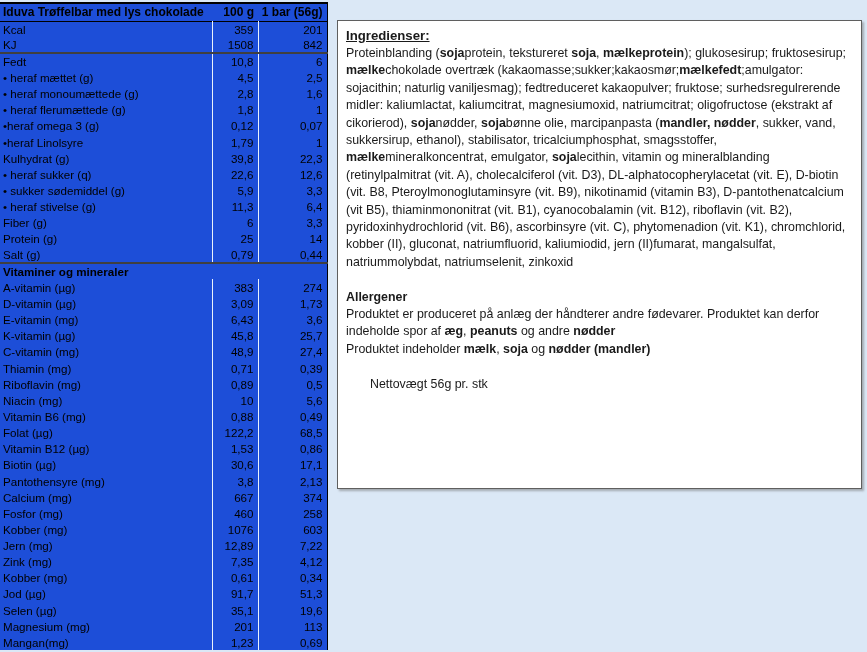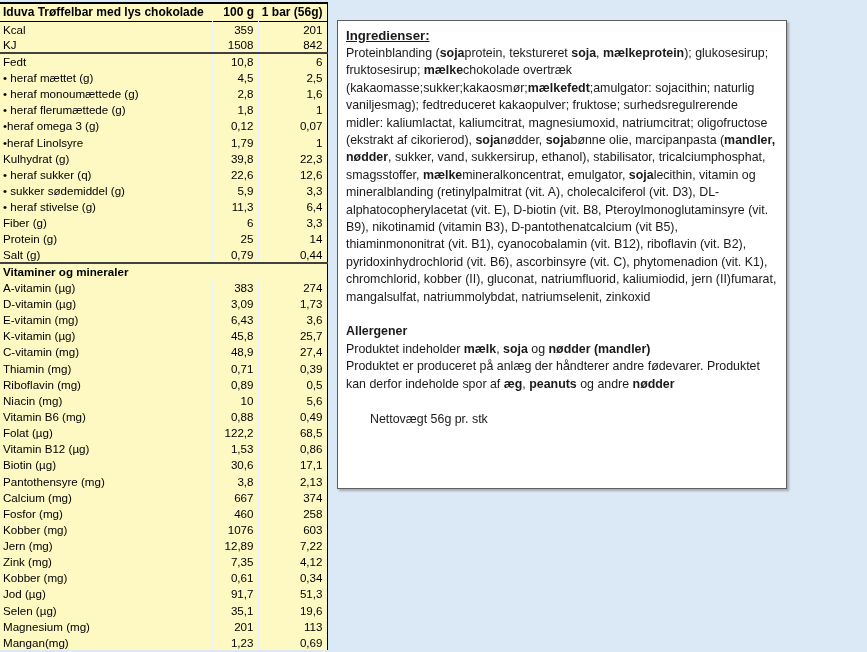--- a/index.html
+++ b/index.html
@@ -18,21 +18,21 @@
   }
 
   
   .nutri-table {
     position: absolute;
     left: 0;
     top: 2px;
     width: 327px;
     border-collapse: collapse;
     table-layout: fixed;
-    background: #fef9c3;
+    background: #1d4ed8;
     border-right: 1.5px solid #000;
   }
   .nutri-table col.c-label { width: 212px; }
   .nutri-table col.c-100g  { width: 46px; }
   .nutri-table col.c-bar   { width: 69px; }
 
   .nutri-table thead tr {
     height: 18px;
     border-top: 2px solid #000;
     border-bottom: 1.5px solid #000;
@@ -63,21 +63,21 @@
     padding-right: 4px;
     border-left: 1px solid #eaf2fb;
   }
   .nutri-table td.section { font-weight: bold; }
 
   
   .ing-box {
     position: absolute;
     left: 337px;
     top: 20px;
-    width: 450px;
+    width: 525px;
     height: 469px;
     box-sizing: border-box;
     background: #ffffff;
     border: 1px solid #5f5f5f;
     box-shadow: 2px 2px 2px rgba(110, 110, 110, 0.5);
     padding: 5px 8px 0 8px;
     font-size: 12.4px;
     line-height: 17.4px;
     color: #1a1a1a;
   }
@@ -304,17 +304,17 @@
         <td class="v">0,69</td>
       </tr>
     </tbody>
 </table>
 
 <div class="ing-box">
   <div class="ing-title">Ingredienser:</div>
   <div class="ing-body"><span>Proteinblanding (</span><span style="font-weight: bold;">soja</span><span>protein, tekstureret </span><span style="font-weight: bold;">soja</span><span>, </span><span style="font-weight: bold;">mælkeprotein</span><span>); glukosesirup; fruktosesirup; </span><span style="font-weight: bold;">mælke</span><span>chokolade overtræk (kakaomasse;sukker;kakaosmør;</span><span style="font-weight: bold;">mælkefedt</span><span>;amulgator: sojacithin; naturlig vaniljesmag); fedtreduceret kakaopulver; fruktose; surhedsregulrerende midler: kaliumlactat, kaliumcitrat, magnesiumoxid, natriumcitrat; oligofructose (ekstrakt af cikorierod), </span><span style="font-weight: bold;">soja</span><span>nødder, </span><span style="font-weight: bold;">soja</span><span>bønne olie, marcipanpasta (</span><span style="font-weight: bold;">mandler, nødder</span><span>, sukker, vand, sukkersirup, ethanol), stabilisator, tricalciumphosphat, smagsstoffer, </span><span style="font-weight: bold;">mælke</span><span>mineralkoncentrat, emulgator, </span><span style="font-weight: bold;">soja</span><span>lecithin, vitamin og mineralblanding (retinylpalmitrat (vit. A), cholecalciferol (vit. D3), DL-alphatocopherylacetat (vit. E), D-biotin (vit. B8, Pteroylmonoglutaminsyre (vit. B9), nikotinamid (vitamin B3), D-pantothenatcalcium (vit B5), thiaminmononitrat (vit. B1), cyanocobalamin (vit. B12), riboflavin (vit. B2), pyridoxinhydrochlorid (vit. B6), ascorbinsyre (vit. C), phytomenadion (vit. K1), chromchlorid, kobber (II), gluconat, natriumfluorid, kaliumiodid, jern (II)fumarat, mangalsulfat, natriummolybdat, natriumselenit, zinkoxid</span></div>
   <div class="blank-line"></div>
   <div class="allergen-title">Allergener</div>
+  <div><span>Produktet er produceret på anlæg der håndterer andre fødevarer. Produktet kan derfor indeholde spor af </span><span style="font-weight: bold;">æg</span><span>, </span><span style="font-weight: bold;">peanuts</span><span> og andre </span><span style="font-weight: bold;">nødder</span></div>
   <div><span>Produktet indeholder </span><span style="font-weight: bold;">mælk</span><span>, </span><span style="font-weight: bold;">soja</span><span> og </span><span style="font-weight: bold;">nødder (mandler)</span></div>
-  <div><span>Produktet er produceret på anlæg der håndterer andre fødevarer. Produktet kan derfor indeholde spor af </span><span style="font-weight: bold;">æg</span><span>, </span><span style="font-weight: bold;">peanuts</span><span> og andre </span><span style="font-weight: bold;">nødder</span></div>
   <div class="blank-line"></div>
   <div class="net-weight">Nettovægt 56g pr. stk</div>
 </div>
 
 </body></html>

